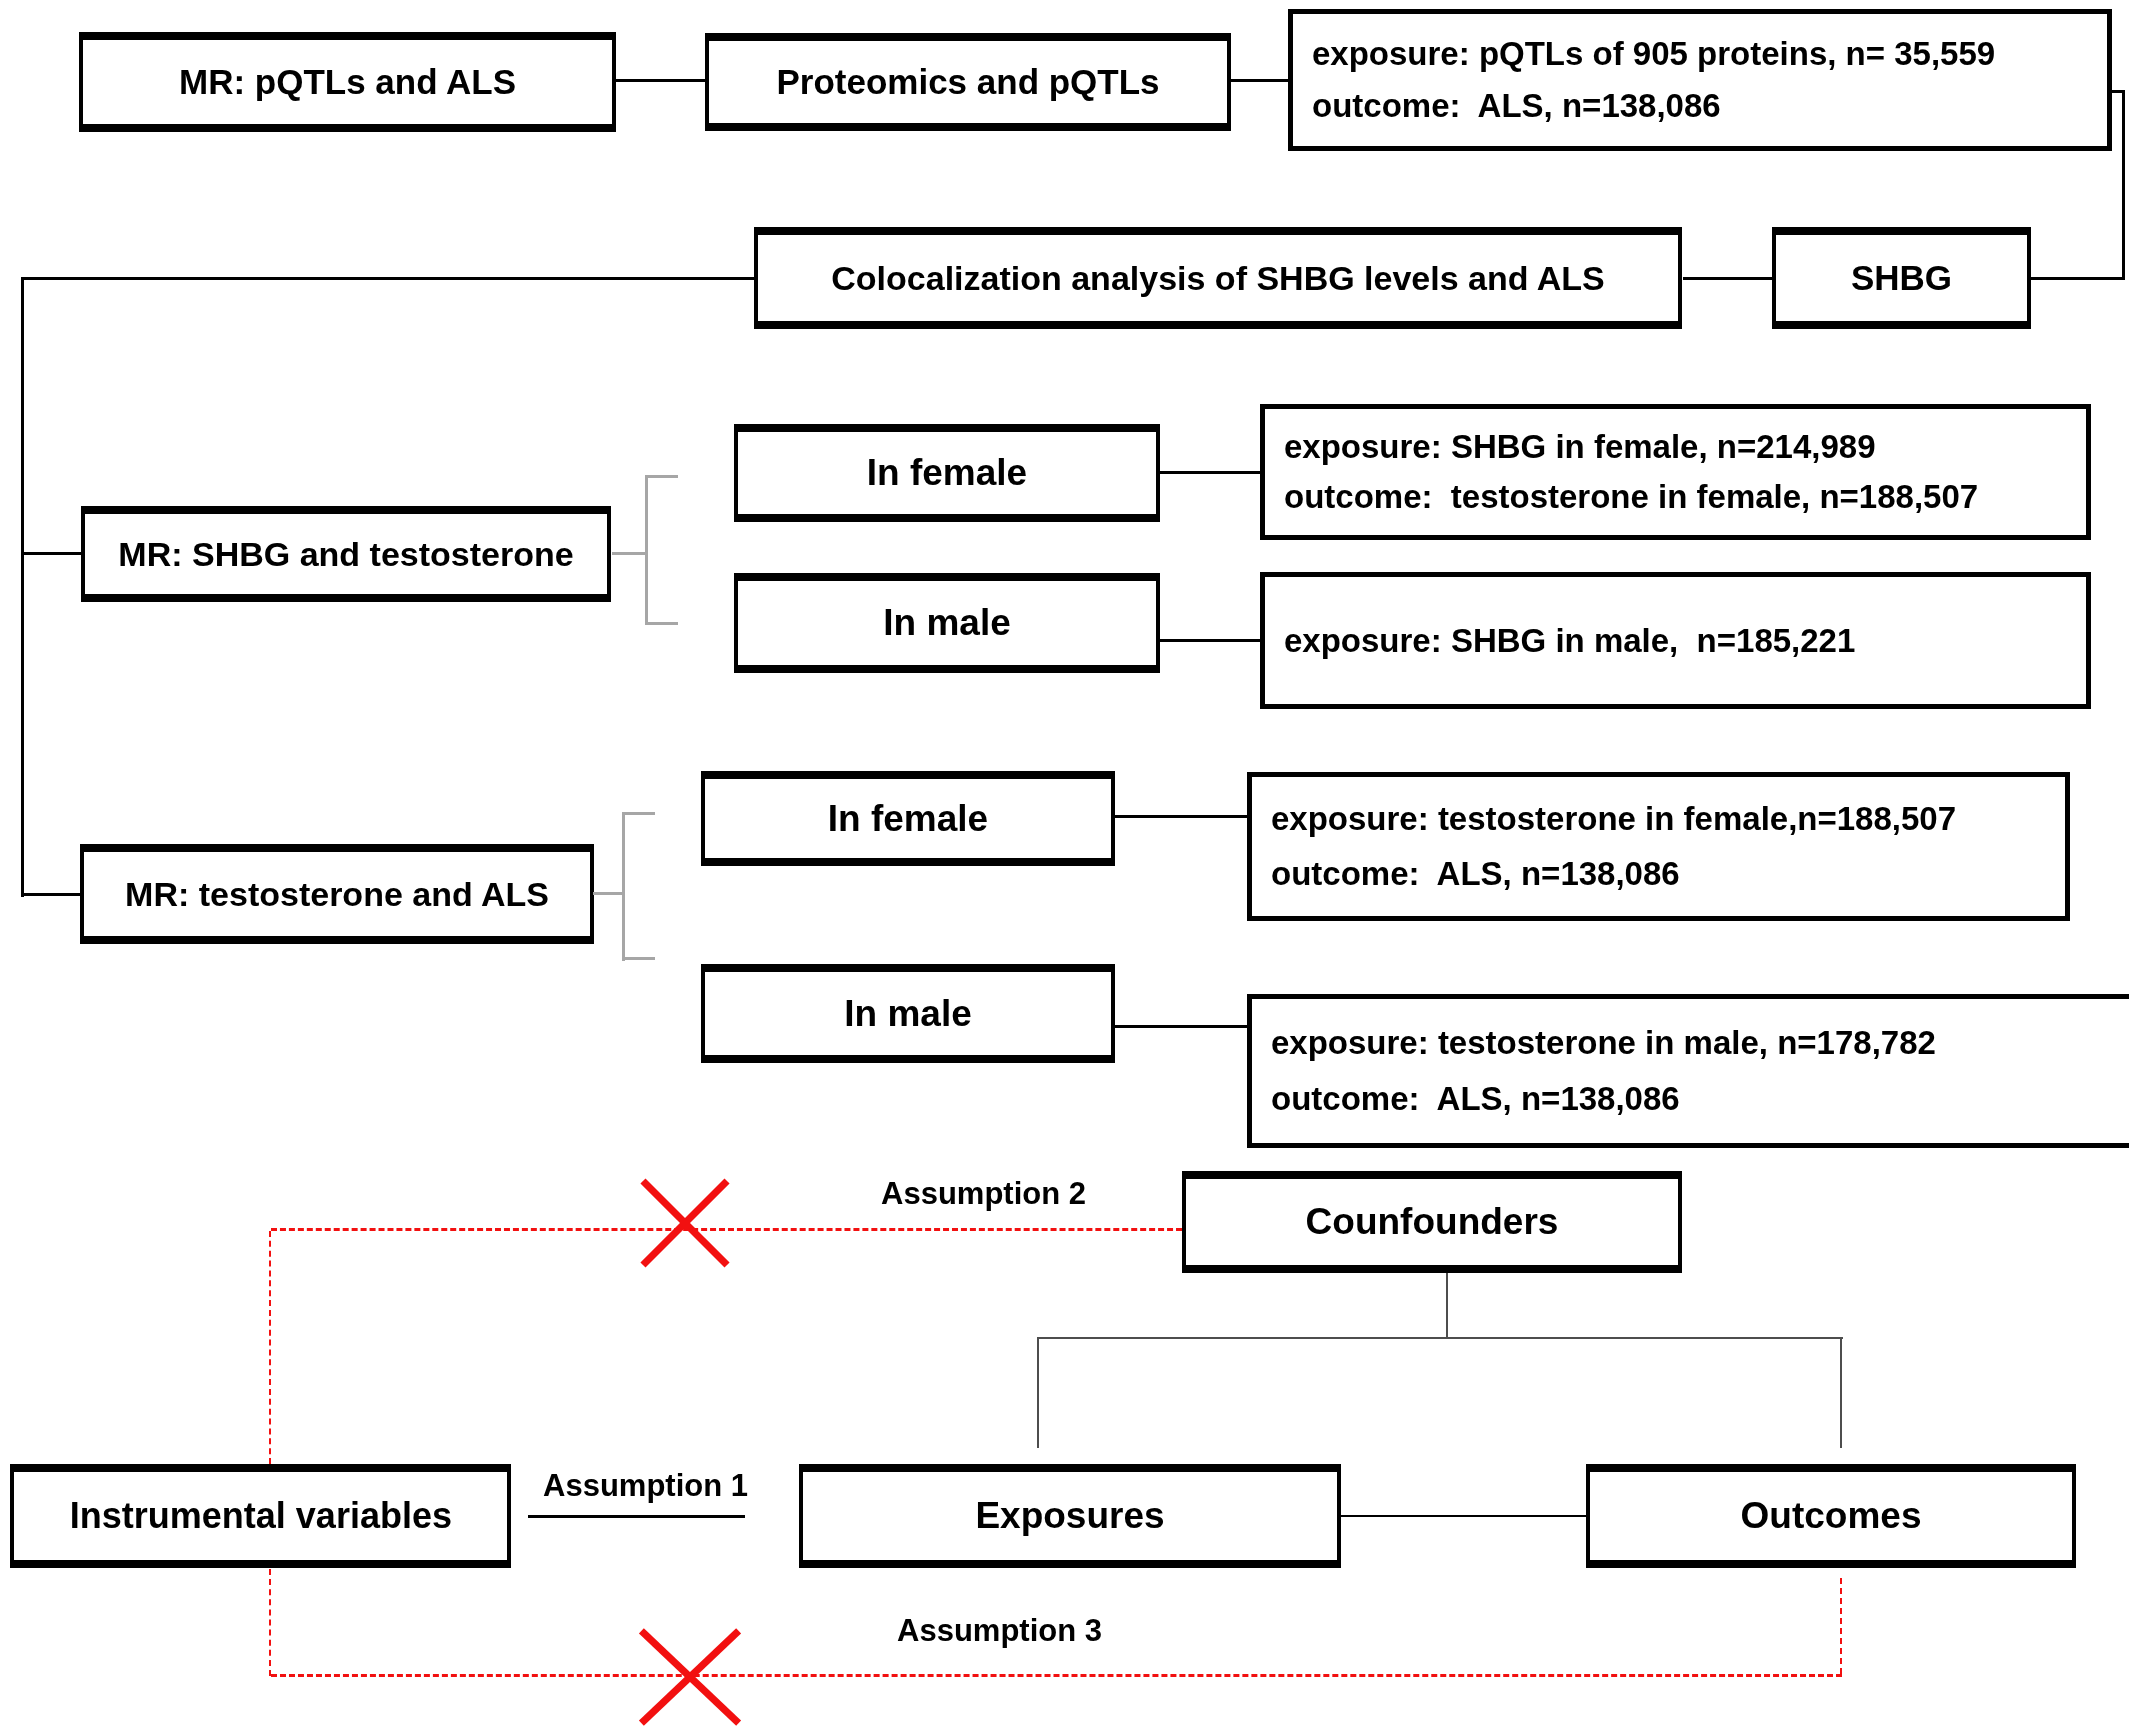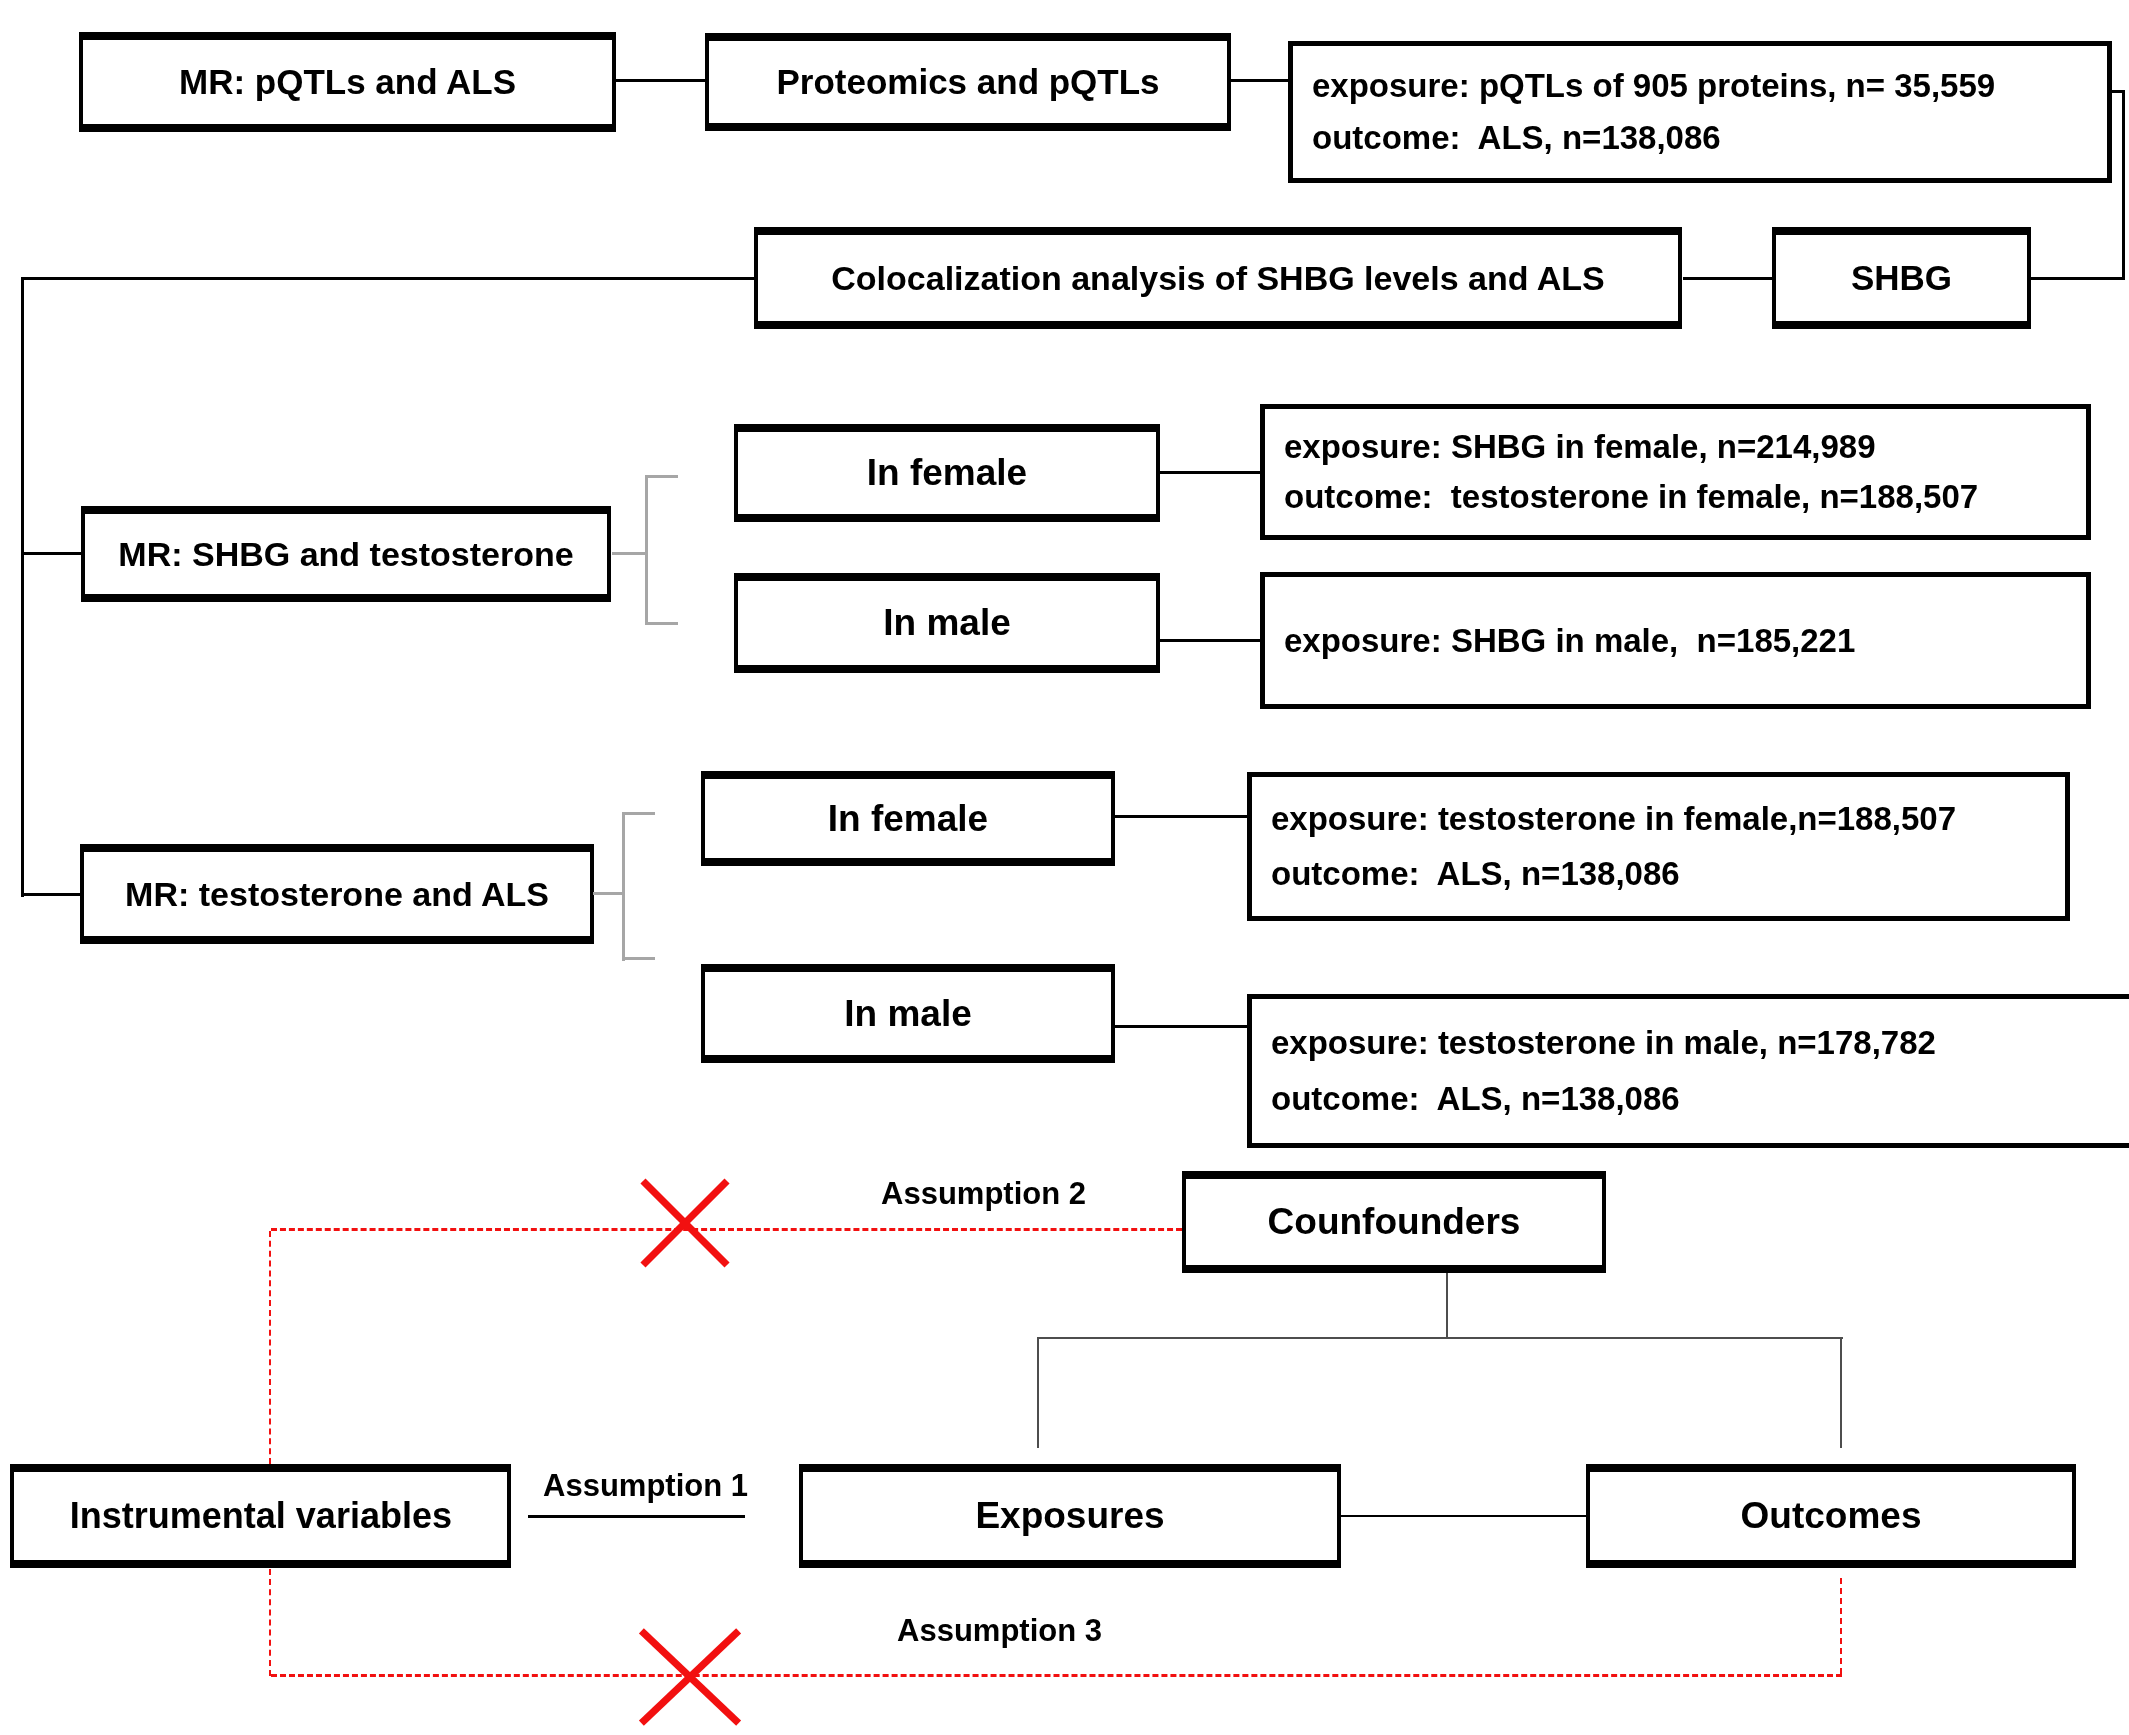--- a/index.html
+++ b/index.html
@@ -60,21 +60,21 @@
 <div id="stage">
 
   <div class="box f44" style="left:79px;top:32px;width:537px;height:100px;">
     <span>MR: pQTLs and ALS</span>
   </div>
   <div class="hline" style="left:616px;top:79px;width:89px;"></div>
   <div class="box f44" style="left:705px;top:33px;width:526px;height:98px;">
     <span>Proteomics and pQTLs</span>
   </div>
   <div class="hline" style="left:1231px;top:79px;width:57px;"></div>
-  <div class="box detail" style="left:1288px;top:8.8px;width:824px;height:142px;margin-top:32px;">
+  <div class="box detail" style="left:1288px;top:8.8px;width:824px;height:142px;">
     <span>exposure: pQTLs of 905 proteins, n= 35,559</span>
     <span>outcome:  ALS, n=138,086</span>
   </div>
 
   <div class="hline" style="left:2109px;top:90px;width:16px;"></div>
   <div class="vline" style="left:2122px;top:90px;height:190px;"></div>
   <div class="hline" style="left:2030px;top:277px;width:95px;"></div>
 
   <div class="box f43" style="left:754px;top:227px;width:928px;height:102px;">
     <span>Colocalization analysis of SHBG levels and ALS</span>
@@ -144,21 +144,21 @@
 
   <svg class="redx" style="left:637px;top:1177px;" width="96" height="92" viewBox="0 0 120 116">
     <line x1="7" y1="5" x2="113" y2="111" stroke="#f21010" stroke-width="9"></line>
     <line x1="113" y1="5" x2="7" y2="111" stroke="#f21010" stroke-width="9"></line>
   </svg>
   <div class="flabel" style="left:828px;top:1176px;width:311px;">Assumption 2</div>
 
   <div class="red-h" style="left:271px;top:1228px;width:911px;"></div>
   <div class="red-v" style="left:269px;top:1231px;height:233px;"></div>
 
-  <div class="box f46" style="left:1182px;top:1171px;width:424px;height:102px;">
+  <div class="box f46" style="left:1182px;top:1171px;width:500px;height:102px;">
     <span>Counfounders</span>
   </div>
 
   <div class="vline fork" style="left:1446px;top:1273px;height:65px;width:2.4px;"></div>
   <div class="hline fork" style="left:1037px;top:1337px;width:806px;height:2.4px;"></div>
   <div class="vline fork" style="left:1037px;top:1337px;height:111px;width:2.4px;"></div>
   <div class="vline fork" style="left:1840px;top:1337px;height:111px;width:2.4px;"></div>
 
   <div class="box f45" style="left:10.4px;top:1464px;width:501px;height:104px;">
     <span>Instrumental variables</span>

